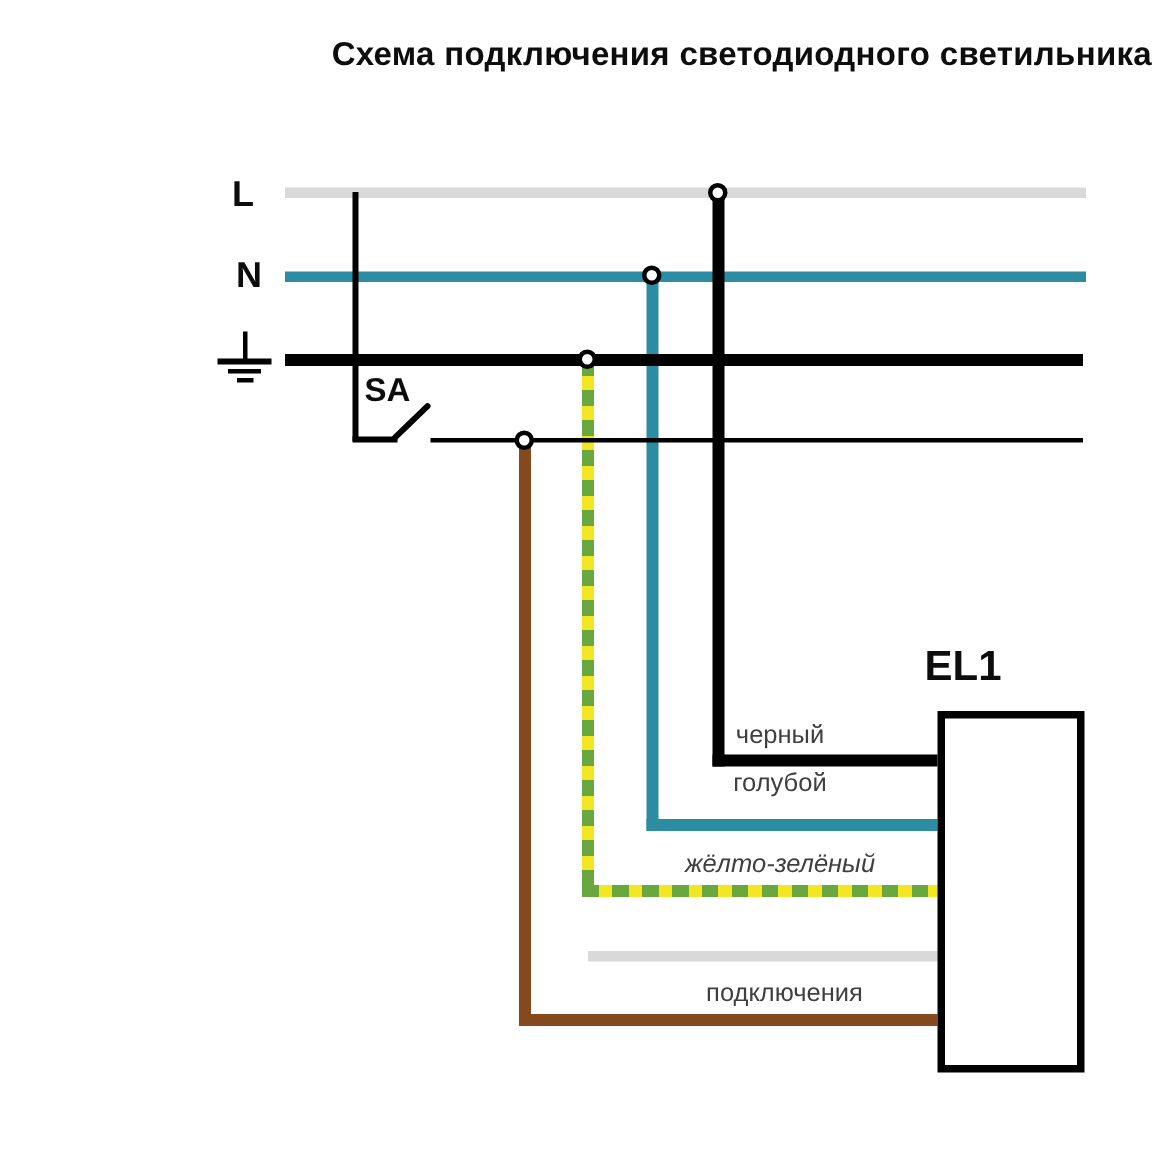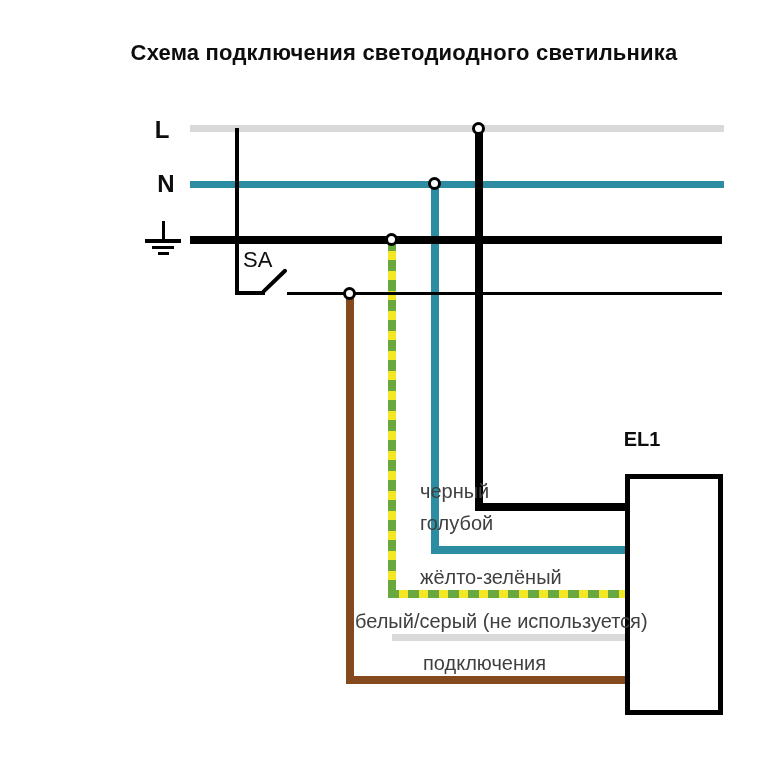--- a/index.html
+++ b/index.html
@@ -2,32 +2,32 @@
 <html style="--black: #000000; --gray: #d9d9d9; --teal: #2b8ca2; --yellow: #f2e722; --green: #68a83e; --brown: #84491c; --label-text: #3f3f3f; --background: #ffffff;"><head>
 <meta charset="utf-8">
 <style>
   html,body{margin:0;padding:0;background:#fff;}
   .stage{
     position:relative;width:768px;height:768px;background:var(--background,#fff);
     font-family:"Liberation Sans", sans-serif;overflow:hidden;
   }
   .abs{position:absolute;}
   .title{
-    left:40px;top:40px;width:728px;text-align:center;
+    left:40px;top:23px;width:728px;text-align:right;
     font-size:22px;font-weight:bold;color:#0d0d0d;letter-spacing:0.2px;
   }
   .supply-label{
     left:24px;top:156px;width:132px;text-align:center;
     font-size:22px;font-weight:bold;color:#0d0d0d;line-height:29px;
   }
   .bus-label{font-size:24px;font-weight:bold;color:#0d0d0d;}
   .lbl-l{left:148px;top:116px;width:28px;text-align:center;}
   .lbl-n{left:152px;top:170px;width:28px;text-align:center;}
-  .sw-label{left:243px;top:247px;font-size:22px;font-weight:normal;color:#0d0d0d;z-index:7;}
-  .el1-label{left:616px;top:428px;width:52px;text-align:center;font-size:20px;font-weight:bold;color:#0d0d0d;z-index:7;}
+  .sw-label{left:243px;top:247px;font-size:22px;font-weight:bold;color:#0d0d0d;z-index:7;}
+  .el1-label{left:616px;top:428px;width:52px;text-align:center;font-size:28px;font-weight:bold;color:#0d0d0d;z-index:7;}
 
   
   .line-l{left:190px;top:125px;width:534px;height:7px;background:var(--gray);z-index:1;}
   .line-n{left:190px;top:181px;width:534px;height:7px;background:var(--teal);z-index:1;}
   .line-pe{left:190px;top:236px;width:532px;height:8px;background:var(--black);z-index:3;}
   .line-switched{left:287px;top:292px;width:435px;height:3px;background:var(--black);z-index:3;}
 
   
   .gnd-stem{left:162px;top:221px;width:3px;height:20px;background:var(--black);}
   .gnd-bar1{left:145px;top:239px;width:36px;height:4px;background:var(--black);}
@@ -59,24 +59,24 @@
   .dot-l{left:472px;top:122px;}
   .dot-n{left:428px;top:177px;}
   .dot-pe{left:385px;top:233px;}
   .dot-sw{left:343px;top:287px;}
 
   
   .el1-box{left:625px;top:474px;width:88px;height:231px;background:#fff;
            border:5px solid var(--black);z-index:6;}
 
   
-  .wire-label{font-size:20px;color:var(--label-text);z-index:7;}
+  .wire-label{font-size:17px;color:var(--label-text);text-align:center;z-index:7;}
   .wl-0{left:420px;top:480px;width:200px;}
   .wl-1{left:420px;top:512px;width:200px;}
-  .wl-2{left:420px;top:566px;width:200px;}
+  .wl-2{left:420px;top:566px;width:200px;font-style:italic;}
   .wl-3{left:355px;top:610px;width:300px;}
   .wl-4{left:423px;top:652px;width:200px;}
 </style>
 </head>
 <body>
 
 <div class="stage">
 
   <div class="abs title">Схема подключения светодиодного светильника</div>
 
@@ -117,16 +117,15 @@
   <div class="abs dot dot-n"></div>
   <div class="abs dot dot-pe"></div>
   <div class="abs dot dot-sw"></div>
 
   <div class="abs el1-box"></div>
   <div class="abs el1-label">EL1</div>
 
   <div class="abs wire-label wl-0">черный</div>
   <div class="abs wire-label wl-1">голубой</div>
   <div class="abs wire-label wl-2">жёлто-зелёный</div>
-  <div class="abs wire-label wl-3">белый/серый (не используется)</div>
   <div class="abs wire-label wl-4">подключения</div>
 
 </div>
 
 </body></html>

